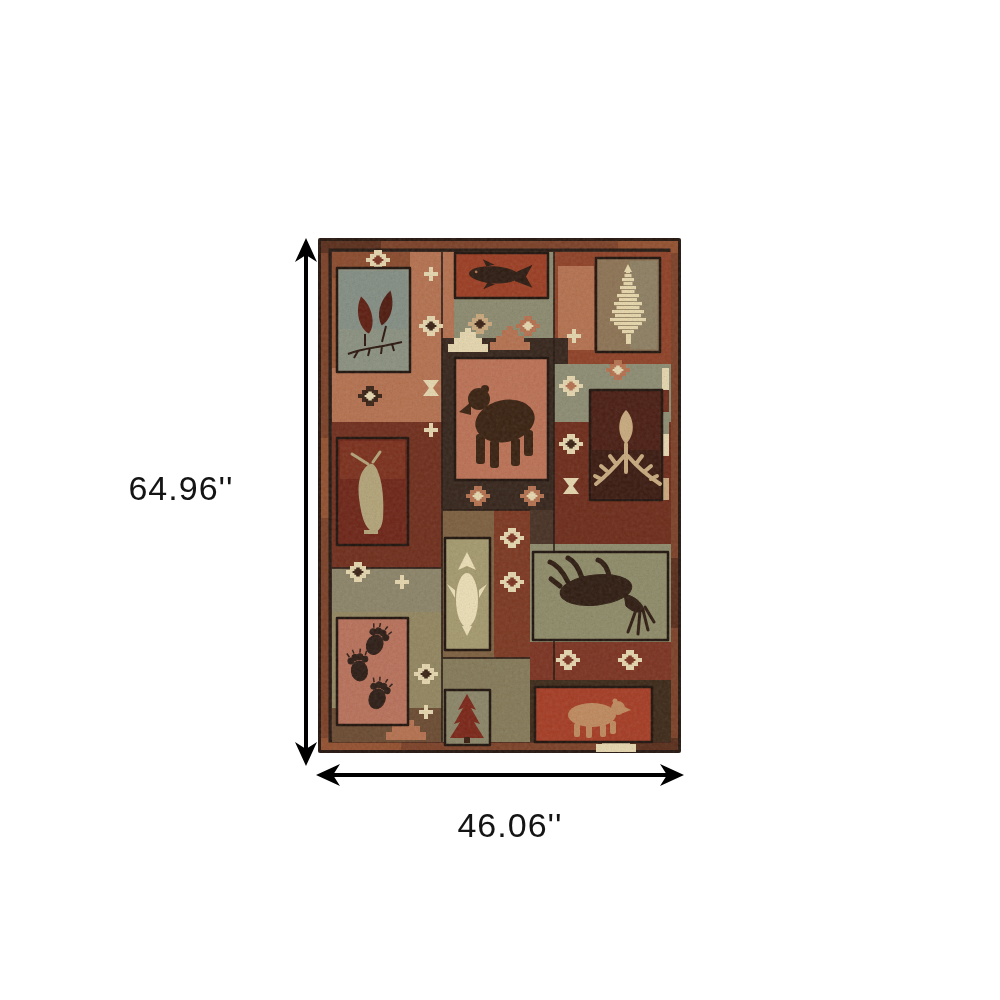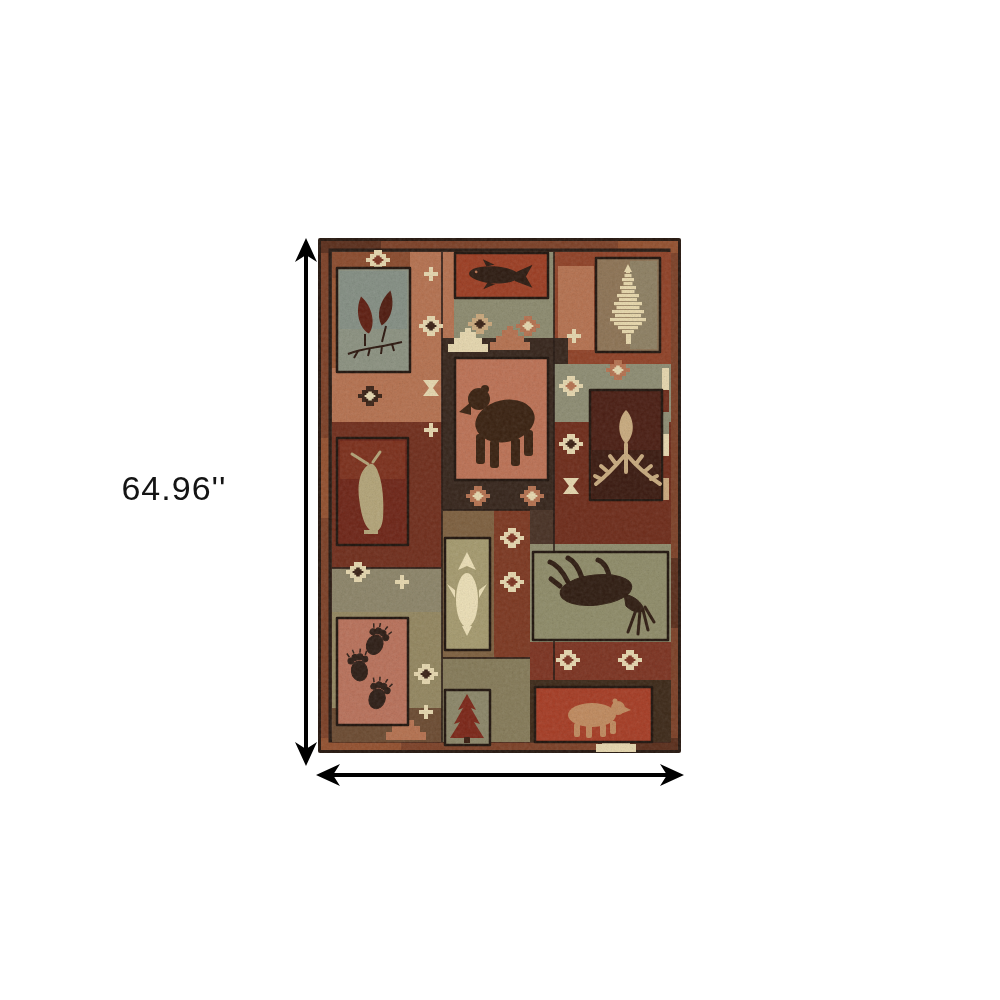--- a/index.html
+++ b/index.html
@@ -3,21 +3,21 @@
 <meta charset="utf-8">
 <style>
   html,body{margin:0;padding:0;background:#fff;}
   .stage{position:relative;width:1000px;height:1000px;background:#ffffff;
          font-family:"Liberation Sans",sans-serif;overflow:hidden;}
   .rug{position:absolute;left:318px;top:238px;width:363px;height:515px;}
   .rug svg{display:block;width:100%;height:100%;}
   .arrows{position:absolute;left:0;top:0;width:1000px;height:1000px;pointer-events:none;}
   .dim-label{position:absolute;font-size:34px;color:#141414;letter-spacing:1px;
              text-align:center;width:170px;line-height:1;}
-  .label-h{left:89px;top:471px;}
+  .label-h{left:96px;top:471px;}
   .label-w{left:425px;top:808px;}
 </style>
 </head>
 <body>
 
 <div class="stage">
 
   <div class="rug">
     <svg viewBox="0 0 363 515" xmlns="http://www.w3.org/2000/svg">
       <defs>
@@ -308,14 +308,15 @@
       <path d="M306,766 L295,742 L306,749 L317,742 Z"></path>
     </g>
     <g fill="#000">
       <line x1="330" y1="775" x2="670" y2="775" stroke="#000" stroke-width="4"></line>
       <path d="M316,775 L340,764 L333,775 L340,786 Z"></path>
       <path d="M684,775 L660,764 L667,775 L660,786 Z"></path>
     </g>
   </svg>
 
   <div class="dim-label label-h">64.96''</div>
+  <div class="dim-label label-w">46.06''</div>
 
 </div>
 
 </body></html>

